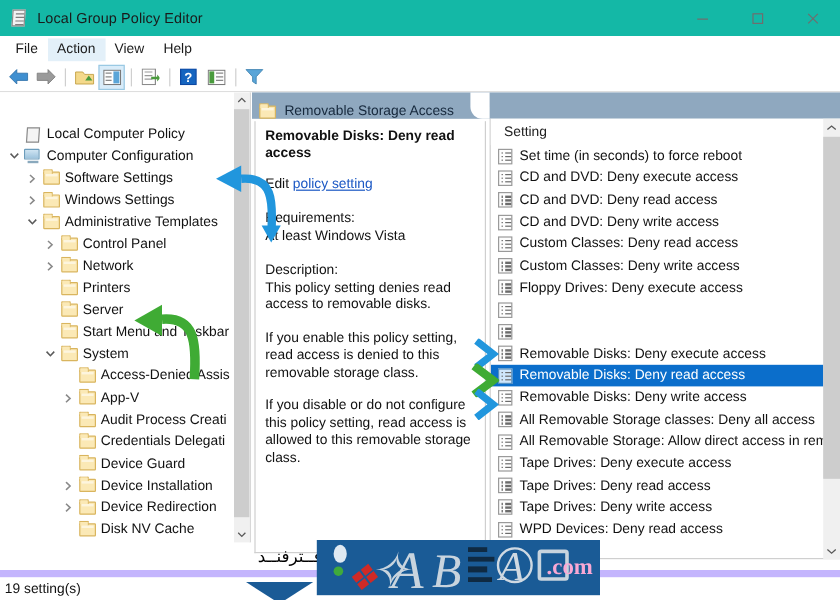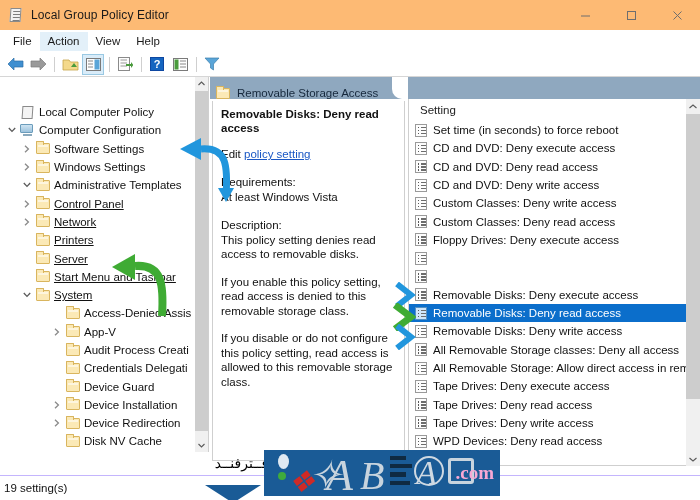--- a/index.html
+++ b/index.html
@@ -13,21 +13,21 @@
   #app {
     position: relative;
     width: 700px; height: 500px;
     background: #ffffff;
     overflow: hidden;
   }
 
   
   .titlebar {
     position: absolute; left: 0; top: 0; width: 700px; height: 30px;
-    background: #fdba74;
+    background: #14b8a6;
     display: flex; align-items: center;
   }
   .titlebar-icon {
     width: 16px; height: 16px; margin-left: 8px; margin-right: 7px;
     position: relative;
   }
   .doc-glyph {
     width: 11px; height: 14px; background: #f2f2f2;
     border: 1px solid #8a8a8a; position: absolute; left: 2px; top: 1px;
     transform: skewX(-4deg);
@@ -126,21 +126,21 @@
     background: linear-gradient(#cfe4f2,#9dc3dd);
     border: 1px solid #6b9cbb; border-radius: 1px;
   }
   .pc-icon .base {
     position: absolute; left: 3px; top: 10px; width: 9px; height: 2px;
     background: #8aa9bd;
   }
   .tree-label { padding-left: 3px; }
   .indent-1 { padding-left: 4px; }
   .indent-2 { padding-left: 19px; }
-  .indent-3 { padding-left: 19px; text-decoration: underline; }
+  .indent-3 { padding-left: 34px; }
   .indent-4 { padding-left: 49px; }
 
   .tree-scroll-v {
     position: absolute; right: 0; top: 0; width: 13px; height: 375px;
     background: #f0f0f0;
   }
   .sb-arrow {
     width: 13px; height: 13px; display: flex; align-items: center; justify-content: center;
     color: #606060; background: #f0f0f0;
   }
@@ -221,21 +221,21 @@
   .list-scroll-v {
     position: absolute; right: 0; top: 0; width: 14px; height: 367px;
     background: #f0f0f0;
   }
   .list-sb-arrow { width: 14px; height: 14px; display:flex; align-items:center; justify-content:center; color:#606060; }
   .list-thumb { position: absolute; left: 0; top: 15px; width: 14px; height: 285px; background: #cdcdcd; }
 
   
   .statusbar {
     position: absolute; left: 0; top: 475px; width: 700px; height: 25px;
-    background: #ffffff; border-top: 1px solid #c4b5fd;
+    background: #ffffff; border-top: 6px solid #c4b5fd;
     display: flex; align-items: center; padding-left: 4px;
   }
   .statusbar span { font-size: 11.5px; color: #111; }
 
   
   .anno { position: absolute; pointer-events: none; }
 
   
   .wm { position: absolute; }
   .wm-fa {
@@ -622,25 +622,25 @@
             <div class="lrow">
               <div class="lrow-icon"></div>
               <div>CD and DVD: Deny read access</div>
             </div>
             <div class="lrow">
               <div class="lrow-icon"></div>
               <div>CD and DVD: Deny write access</div>
             </div>
             <div class="lrow">
               <div class="lrow-icon"></div>
+              <div>Custom Classes: Deny read access</div>
+            </div>
+            <div class="lrow">
+              <div class="lrow-icon"></div>
               <div>Custom Classes: Deny write access</div>
-            </div>
-            <div class="lrow">
-              <div class="lrow-icon"></div>
-              <div>Custom Classes: Deny read access</div>
             </div>
             <div class="lrow">
               <div class="lrow-icon"></div>
               <div>Floppy Drives: Deny execute access</div>
             </div>
             <div class="lrow">
               <div class="lrow-icon"></div>
             </div>
             <div class="lrow">
               <div class="lrow-icon"></div>

